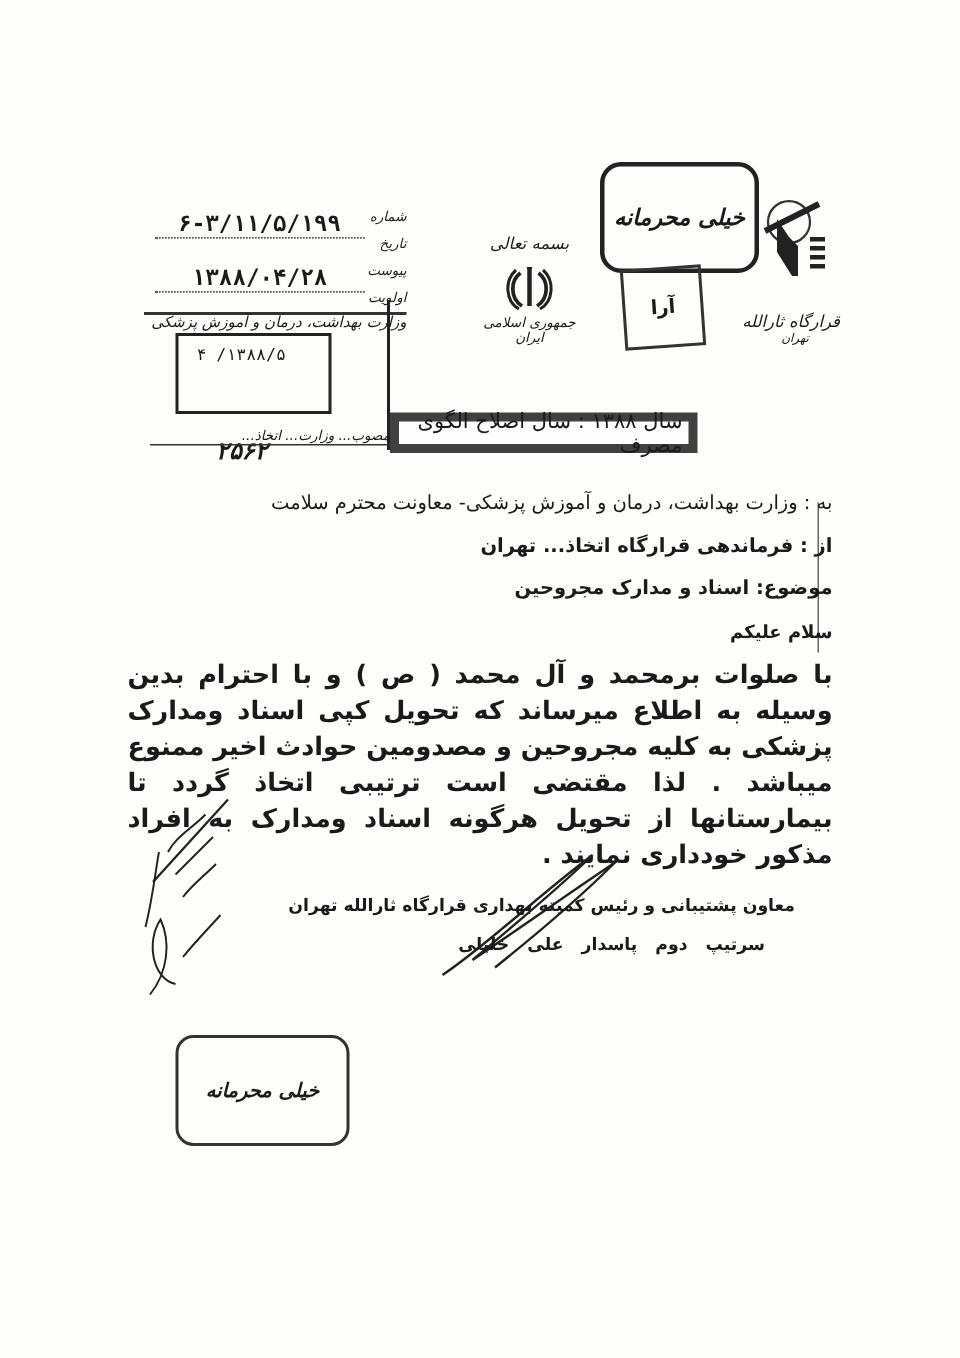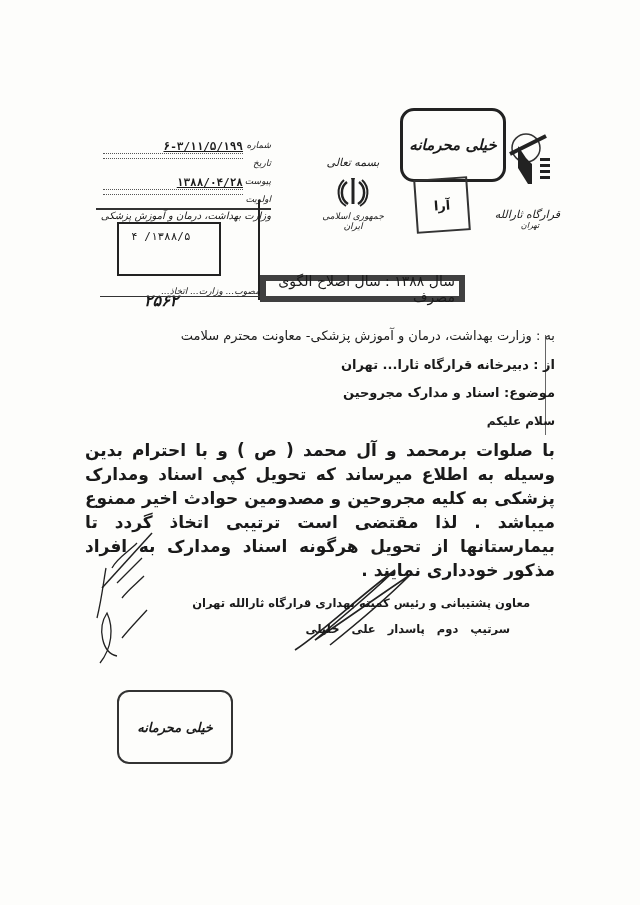--- a/index.html
+++ b/index.html
@@ -9,21 +9,21 @@
     font-family:"DejaVu Sans", sans-serif;
     color:#1a1a1a;
   }
   .abs { position:absolute; }
   .rtl { direction:rtl; unicode-bidi:embed; }
 
   
   .meta { left:96px; top:140px; width:175px; font-size:11px; }
   .meta-row { position:absolute; left:0; width:175px; height:16px; }
   .meta-label { position:absolute; right:0; font-size:9px; font-style:italic; color:#222; }
-  .meta-value { position:absolute; right:28px; font-family:"DejaVu Sans Mono", monospace; font-size:11px; font-weight:bold; letter-spacing:0.5px; border-bottom:1px dotted #555; width:140px; text-align:right;text-decoration:underline; }
+  .meta-value { position:absolute; right:28px; font-family:"DejaVu Sans Mono", monospace; font-size:15px; font-weight:bold; letter-spacing:0.5px; border-bottom:1px dotted #555; width:140px; text-align:center; }
   .meta-divider { position:absolute; left:0; width:175px; border-top:2px solid #333; }
   .ministry-hand { position:absolute; right:0; font-size:10px; font-style:italic; white-space:nowrap;text-align:right; }
 
   
   .btitle { font-size:11px; font-style:italic;margin-top:28px; }
   .emblem-ir { left:320px; top:128px; width:66px; text-align:center; }
   .emblem-ir svg { display:block; margin:6px auto 2px; }
   .emblem-ir .cap { font-size:9px; font-style:italic; }
 
   .stamp-secret {
@@ -140,21 +140,21 @@
   <span class="date">۱۳۸۸/۵/ ۴</span>
   <span class="num">۲۵۶۲</span>
 </div>
 <div class="abs vline"></div>
 <div class="abs sub-hand rtl">مصوب... وزارت... اتخاذ...</div>
 
 <div class="abs slogan rtl">سال ۱۳۸۸ : سال اصلاح الگوی مصرف</div>
 
 <div class="abs margin-rule"></div>
 <div class="abs body-block line-to rtl">به : وزارت بهداشت، درمان و آموزش پزشکی- معاونت محترم سلامت</div>
-<div class="abs body-block line-from rtl">از : دبیرخانه قرارگاه ثارا... تهران</div>
+<div class="abs body-block line-from rtl">از : فرماندهی قرارگاه اتخاذ... تهران</div>
 <div class="abs body-block line-subject rtl">موضوع: اسناد و مدارک مجروحین</div>
 <div class="abs body-block line-greet rtl">سلام علیکم</div>
 <div class="abs para rtl">با صلوات برمحمد و آل محمد ( ص ) و با احترام بدین وسیله به اطلاع میرساند که تحویل کپی اسناد ومدارک پزشکی به کلیه مجروحین و مصدومین حوادث اخیر ممنوع میباشد . لذا مقتضی است ترتیبی اتخاذ گردد تا بیمارستانها از تحویل هرگونه اسناد ومدارک به افراد مذکور خودداری نمایند .</div>
 
 <svg class="abs sig-scribble" width="140" height="100" viewBox="0 0 140 100">
   <path d="M10 90 C40 70 70 40 110 10 C90 30 60 55 30 80 C60 60 95 35 125 15 C100 40 70 65 45 85" stroke="#222" stroke-width="1.6" fill="none"></path>
 </svg>
 
 <div class="abs sig-title rtl">معاون پشتیبانی و رئیس کمیته بهداری قرارگاه ثارالله تهران</div>
 <div class="abs sig-name rtl">سرتیپ دوم پاسدار    علی خلیلی</div>

